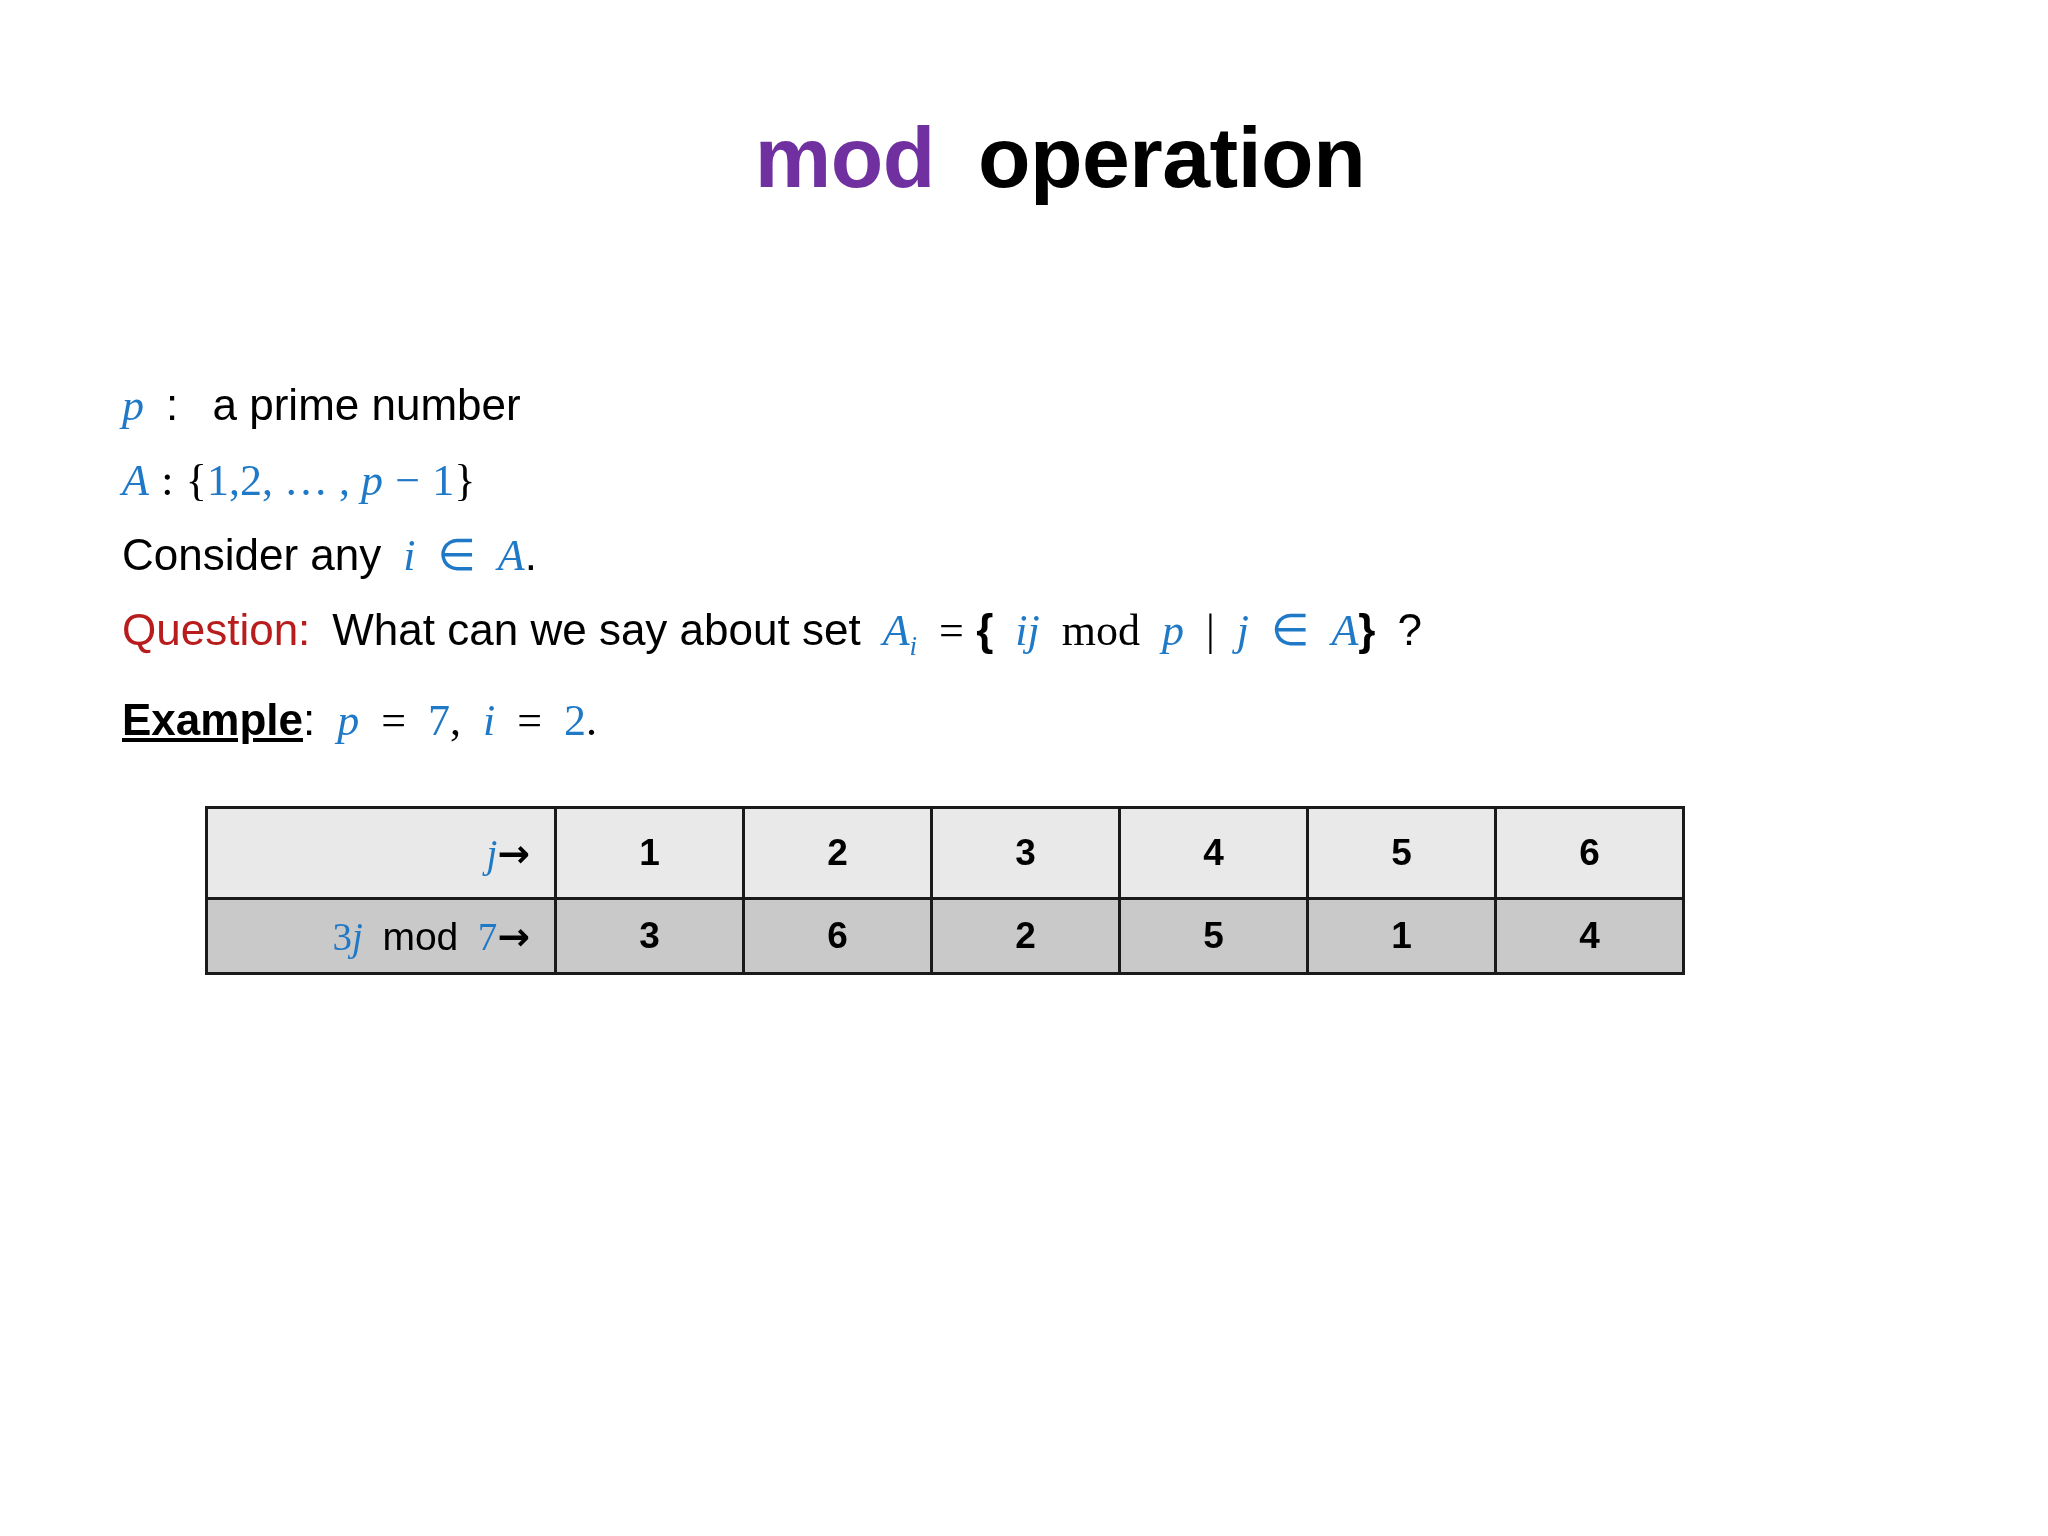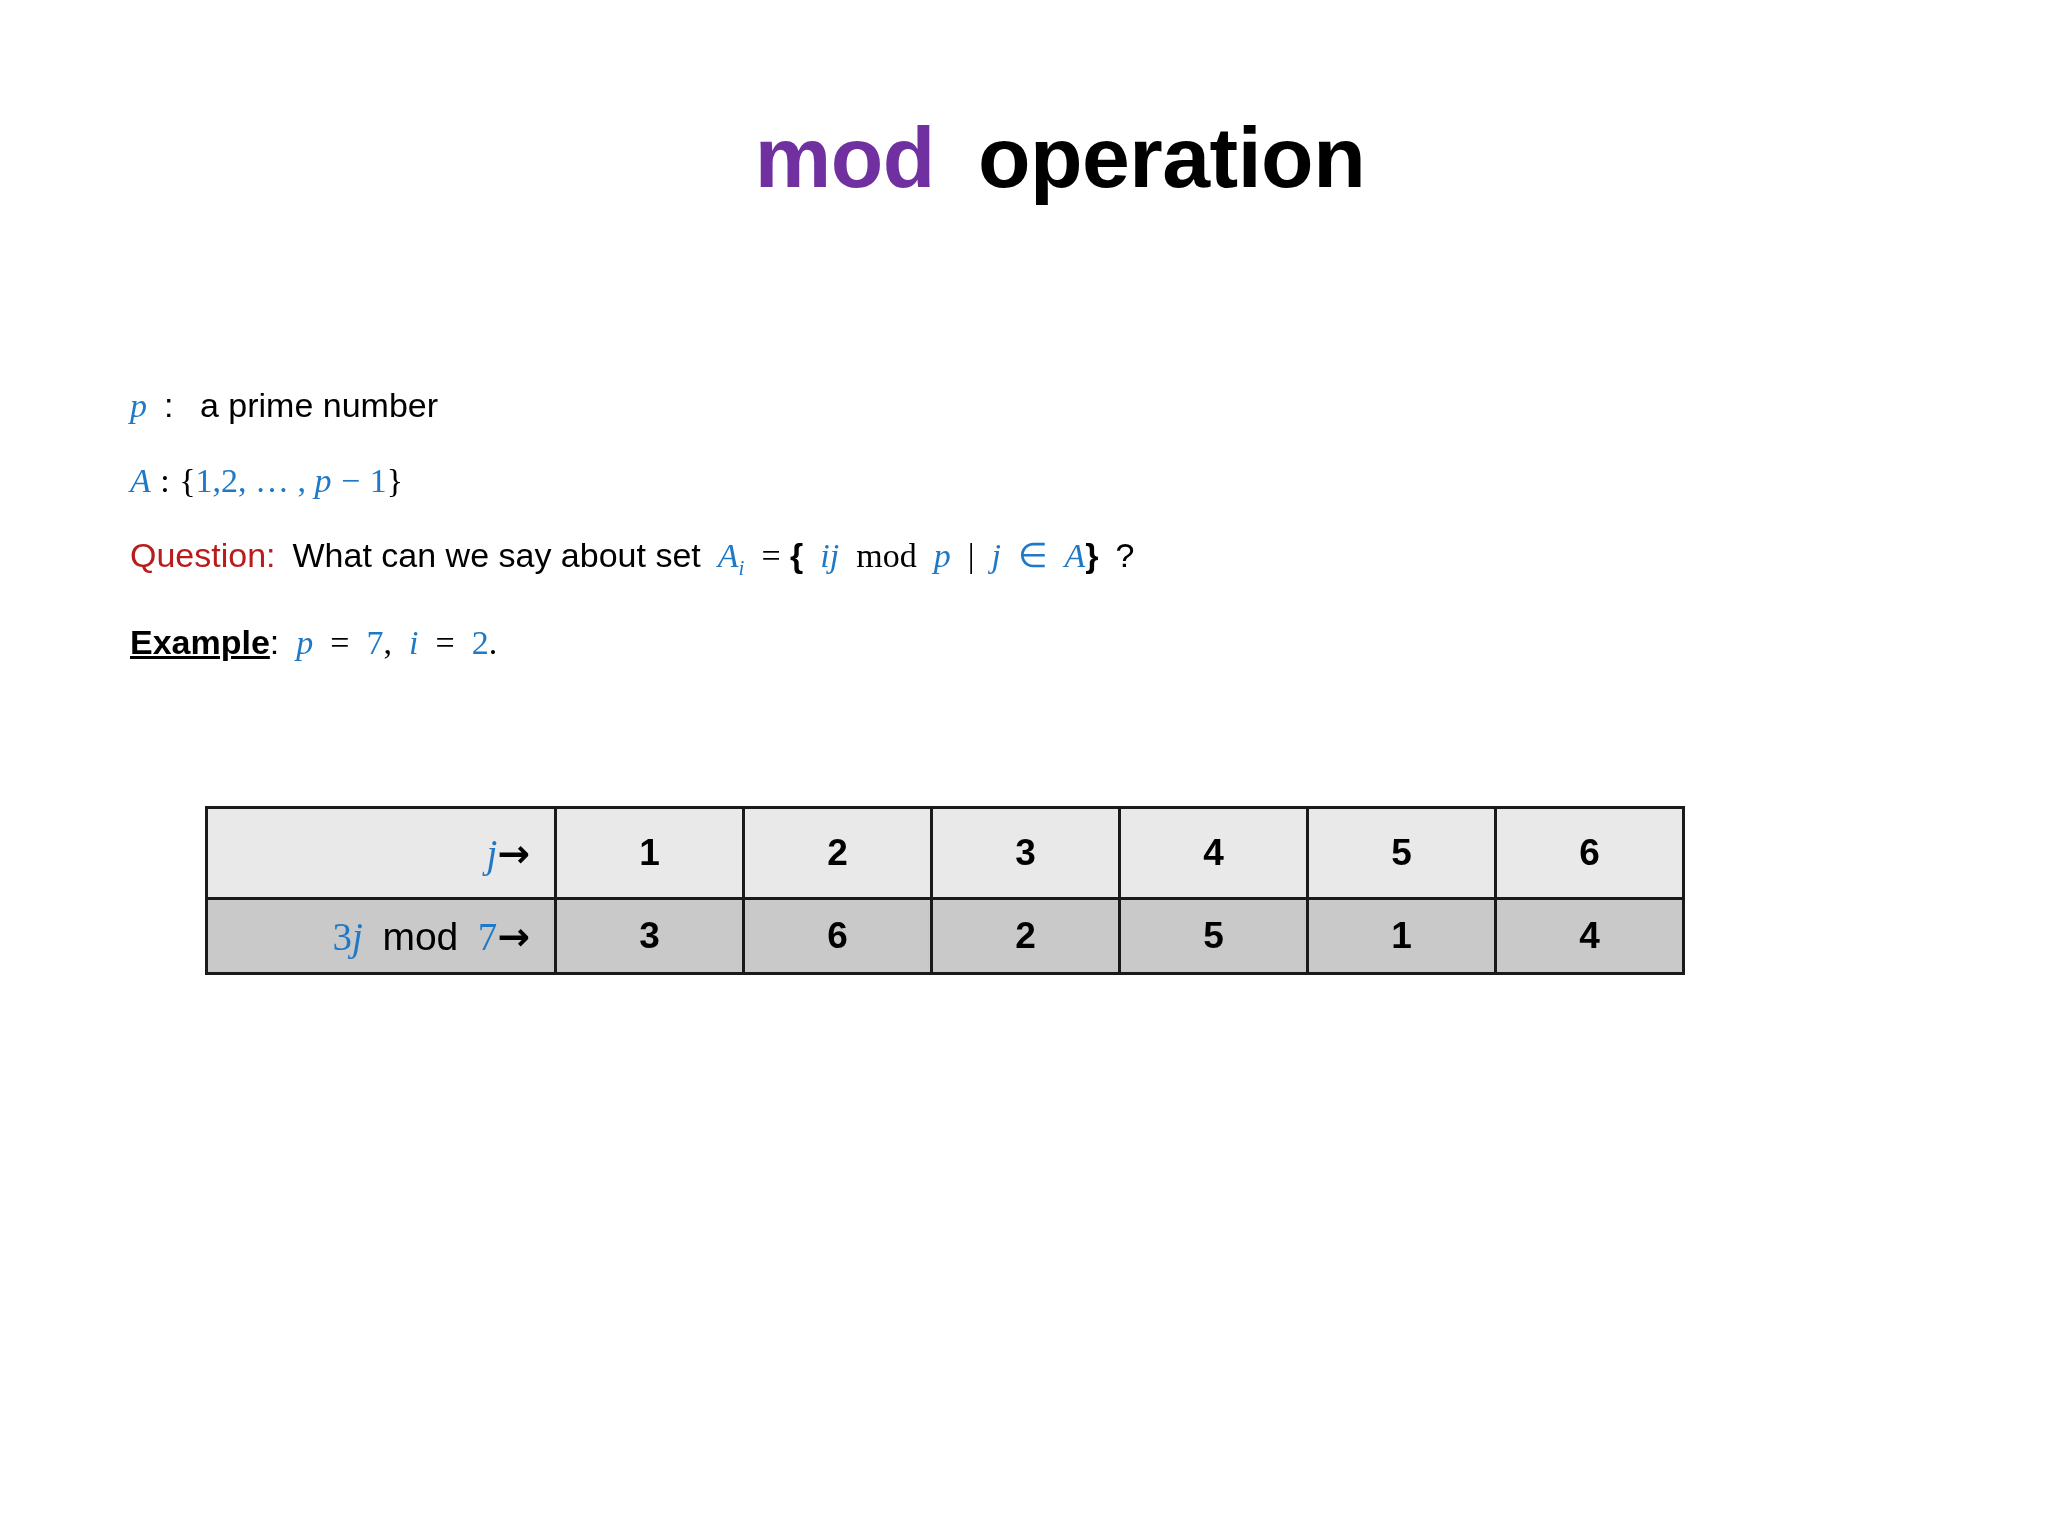--- a/index.html
+++ b/index.html
@@ -33,26 +33,25 @@
   .title-rest  { color: #000000; }
 
   
   .body-block {
     position: absolute;
     left: 122px;
     top: 368px;
     width: 1500px;
   }
   .body-line {
-    font-size: 34px;
+    font-size: 44px;
     color: #000000;
     line-height: 74px;
     white-space: nowrap;
     font-weight: normal;
-    margin-left: 8px;
   }
   .math {
     font-family: "Liberation Serif", serif;
     font-style: italic;
   }
   .math-up {
     font-family: "Liberation Serif", serif;
     font-style: normal;
   }
   .blue { color: #1F79C6; }
@@ -121,20 +120,23 @@
 <div class="body-block">
 
   <div class="body-line">
     <span class="math blue">p</span><span class="sp-lg"></span><span class="black">:</span><span class="sp-lg"></span><span class="sp"></span><span class="black">a prime number</span>
   </div>
 
   <div class="body-line">
     <span class="math blue">A</span><span class="sp"></span><span class="math-up black">:</span><span class="sp"></span><span class="math-up black">{</span><span class="math-up blue">1,2, … , </span><span class="math blue">p</span><span class="sp"></span><span class="math-up blue">−</span><span class="sp"></span><span class="math-up blue">1</span><span class="math-up black">}</span>
   </div>
 
+  <div class="body-line">
+    <span class="black">Consider any</span><span class="sp-lg"></span><span class="math blue">i</span><span class="sp-lg"></span><span class="math-up blue">∈</span><span class="sp-lg"></span><span class="math blue">A</span><span class="black">.</span>
+  </div>
 
   <div class="body-line">
     <span class="red-bold">Question:</span><span class="sp-lg"></span><span class="black">What can we say about set</span><span class="sp-lg"></span><span class="math blue">A</span><span class="sub blue">i</span><span class="sp-lg"></span><span class="math-up black">=</span><span class="sp"></span><span class="brace black">{</span><span class="sp-lg"></span><span class="math blue">ij</span><span class="sp-lg"></span><span class="math-up black">mod</span><span class="sp-lg"></span><span class="math blue">p</span><span class="sp-lg"></span><span class="math-up black">|</span><span class="sp-lg"></span><span class="math blue">j</span><span class="sp-lg"></span><span class="math-up blue">∈</span><span class="sp-lg"></span><span class="math blue">A</span><span class="brace black">}</span><span class="sp-lg"></span><span class="black">?</span>
   </div>
 
   <div class="body-line">
     <span class="bold black">Example</span><span class="black">:</span><span class="sp-lg"></span><span class="math blue">p</span><span class="sp-lg"></span><span class="math-up black">=</span><span class="sp-lg"></span><span class="math-up blue">7</span><span class="math-up black">,</span><span class="sp-lg"></span><span class="math blue">i</span><span class="sp-lg"></span><span class="math-up black">=</span><span class="sp-lg"></span><span class="math-up blue">2</span><span class="math-up black">.</span>
   </div>
 </div>
 

